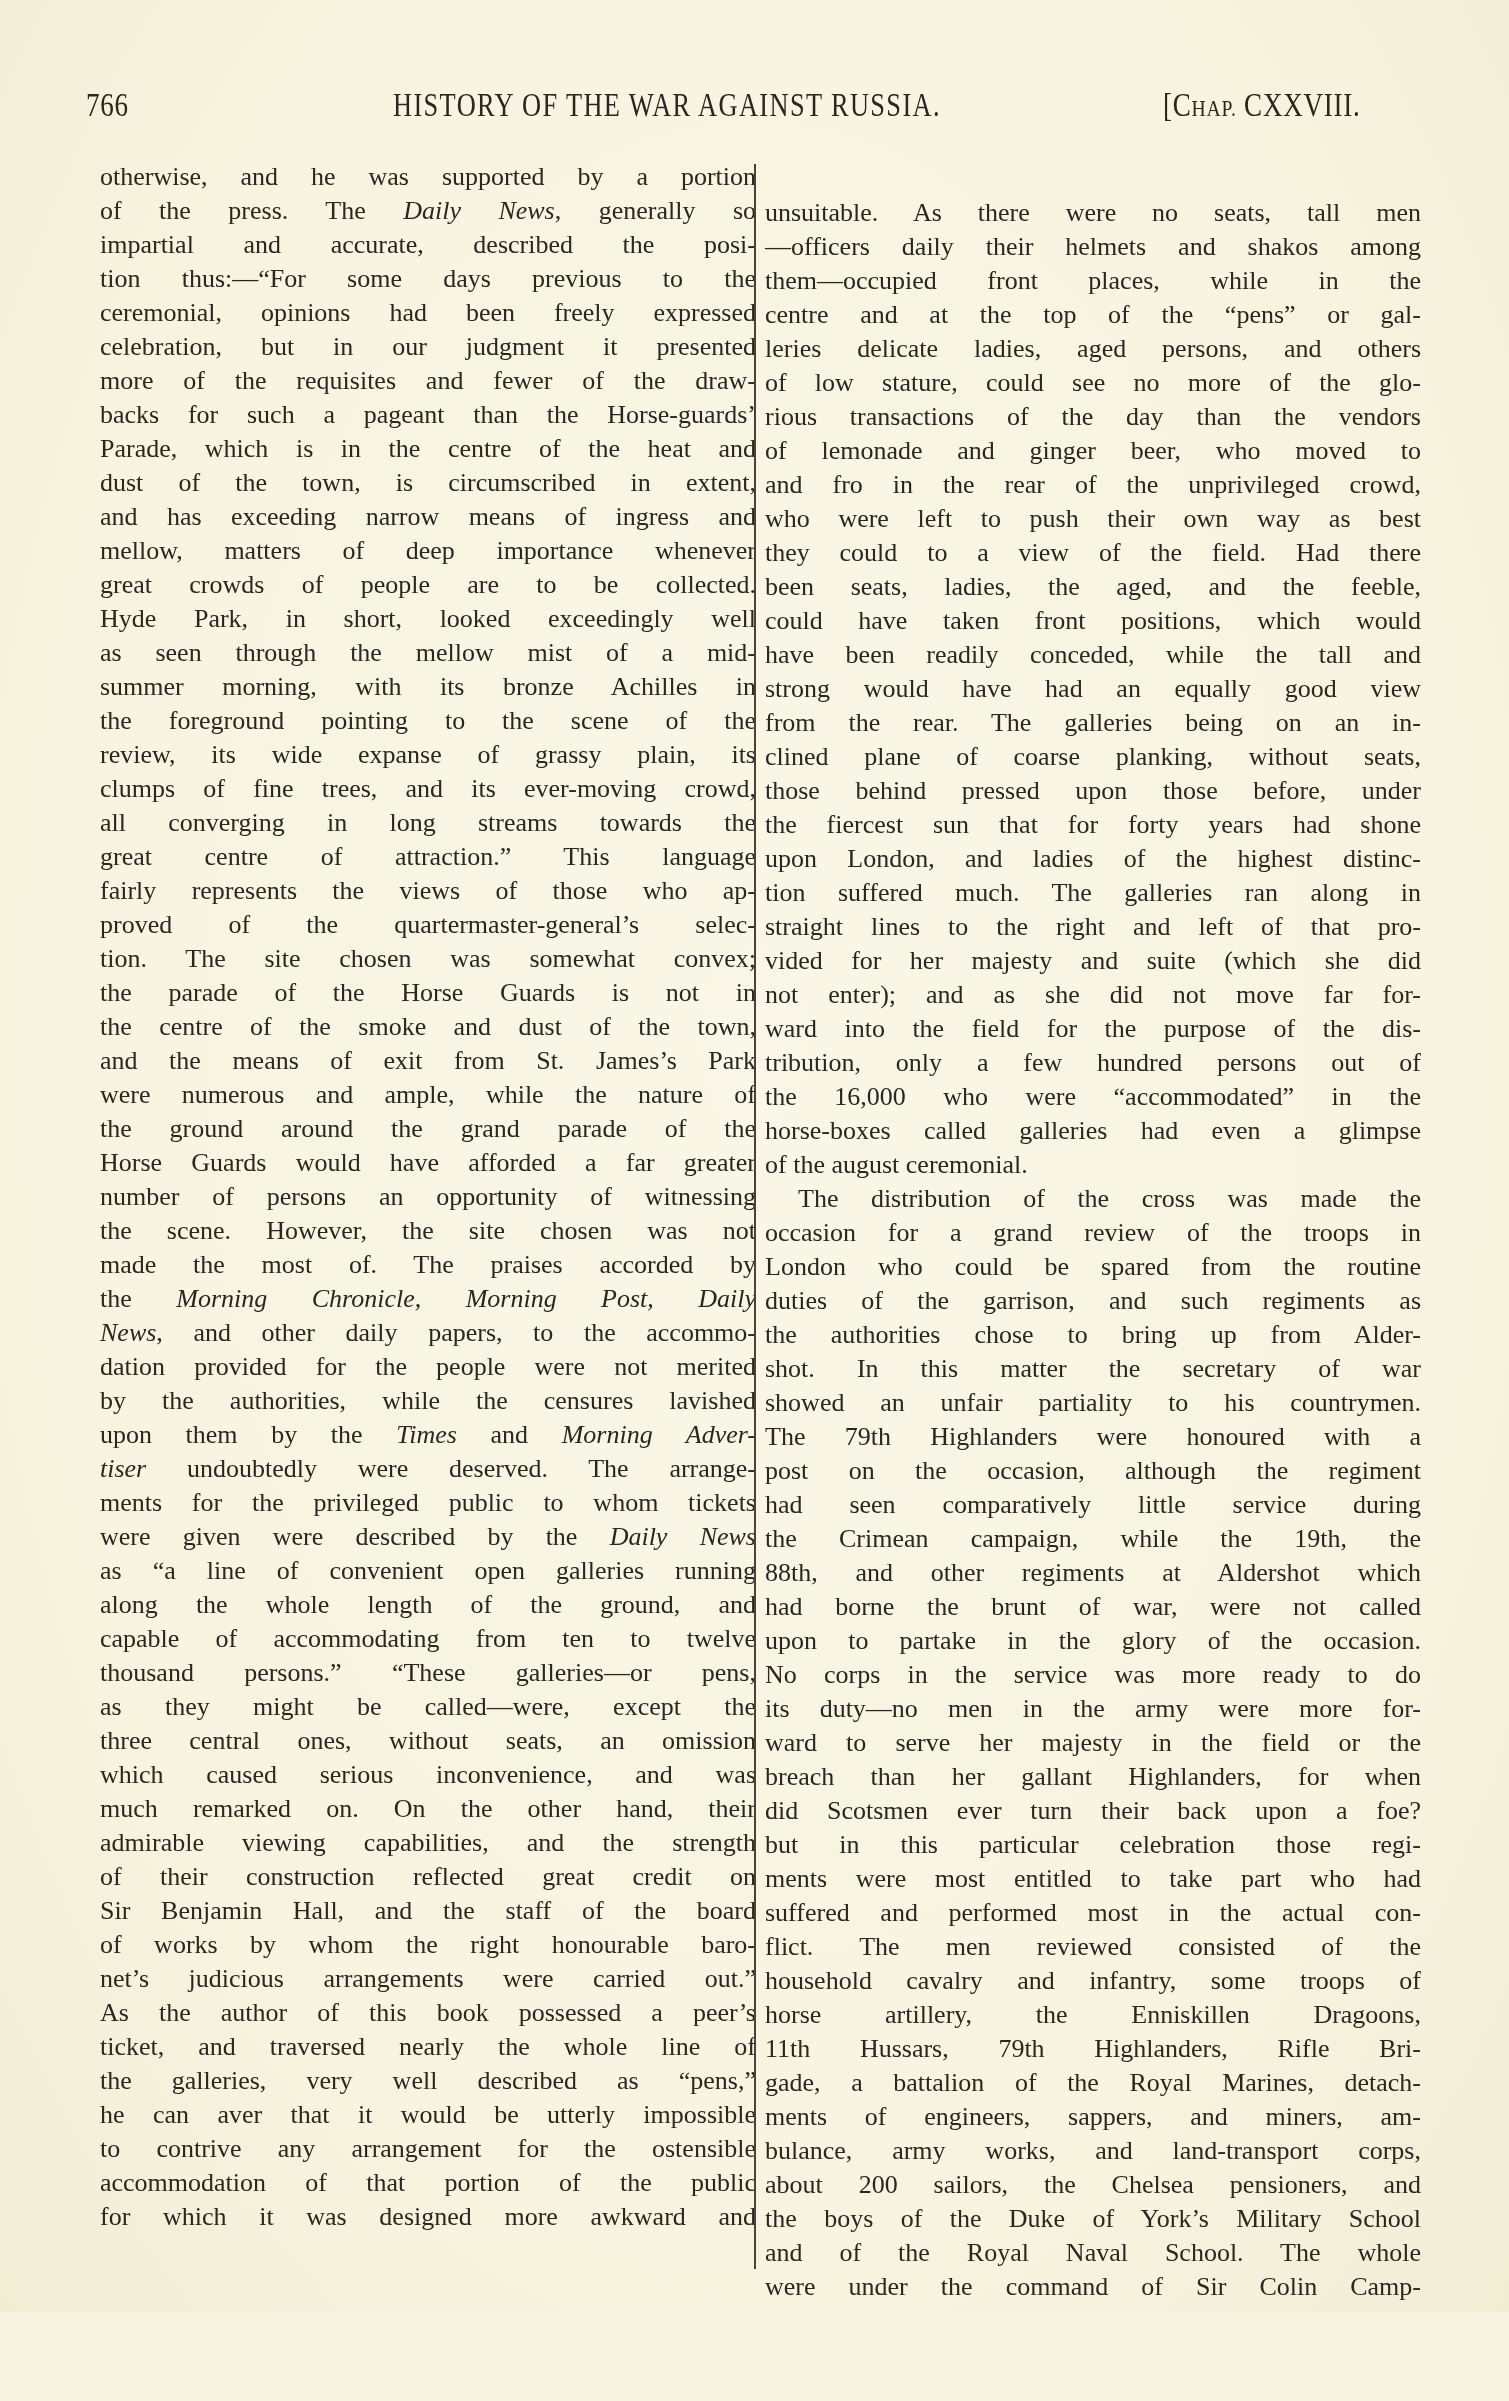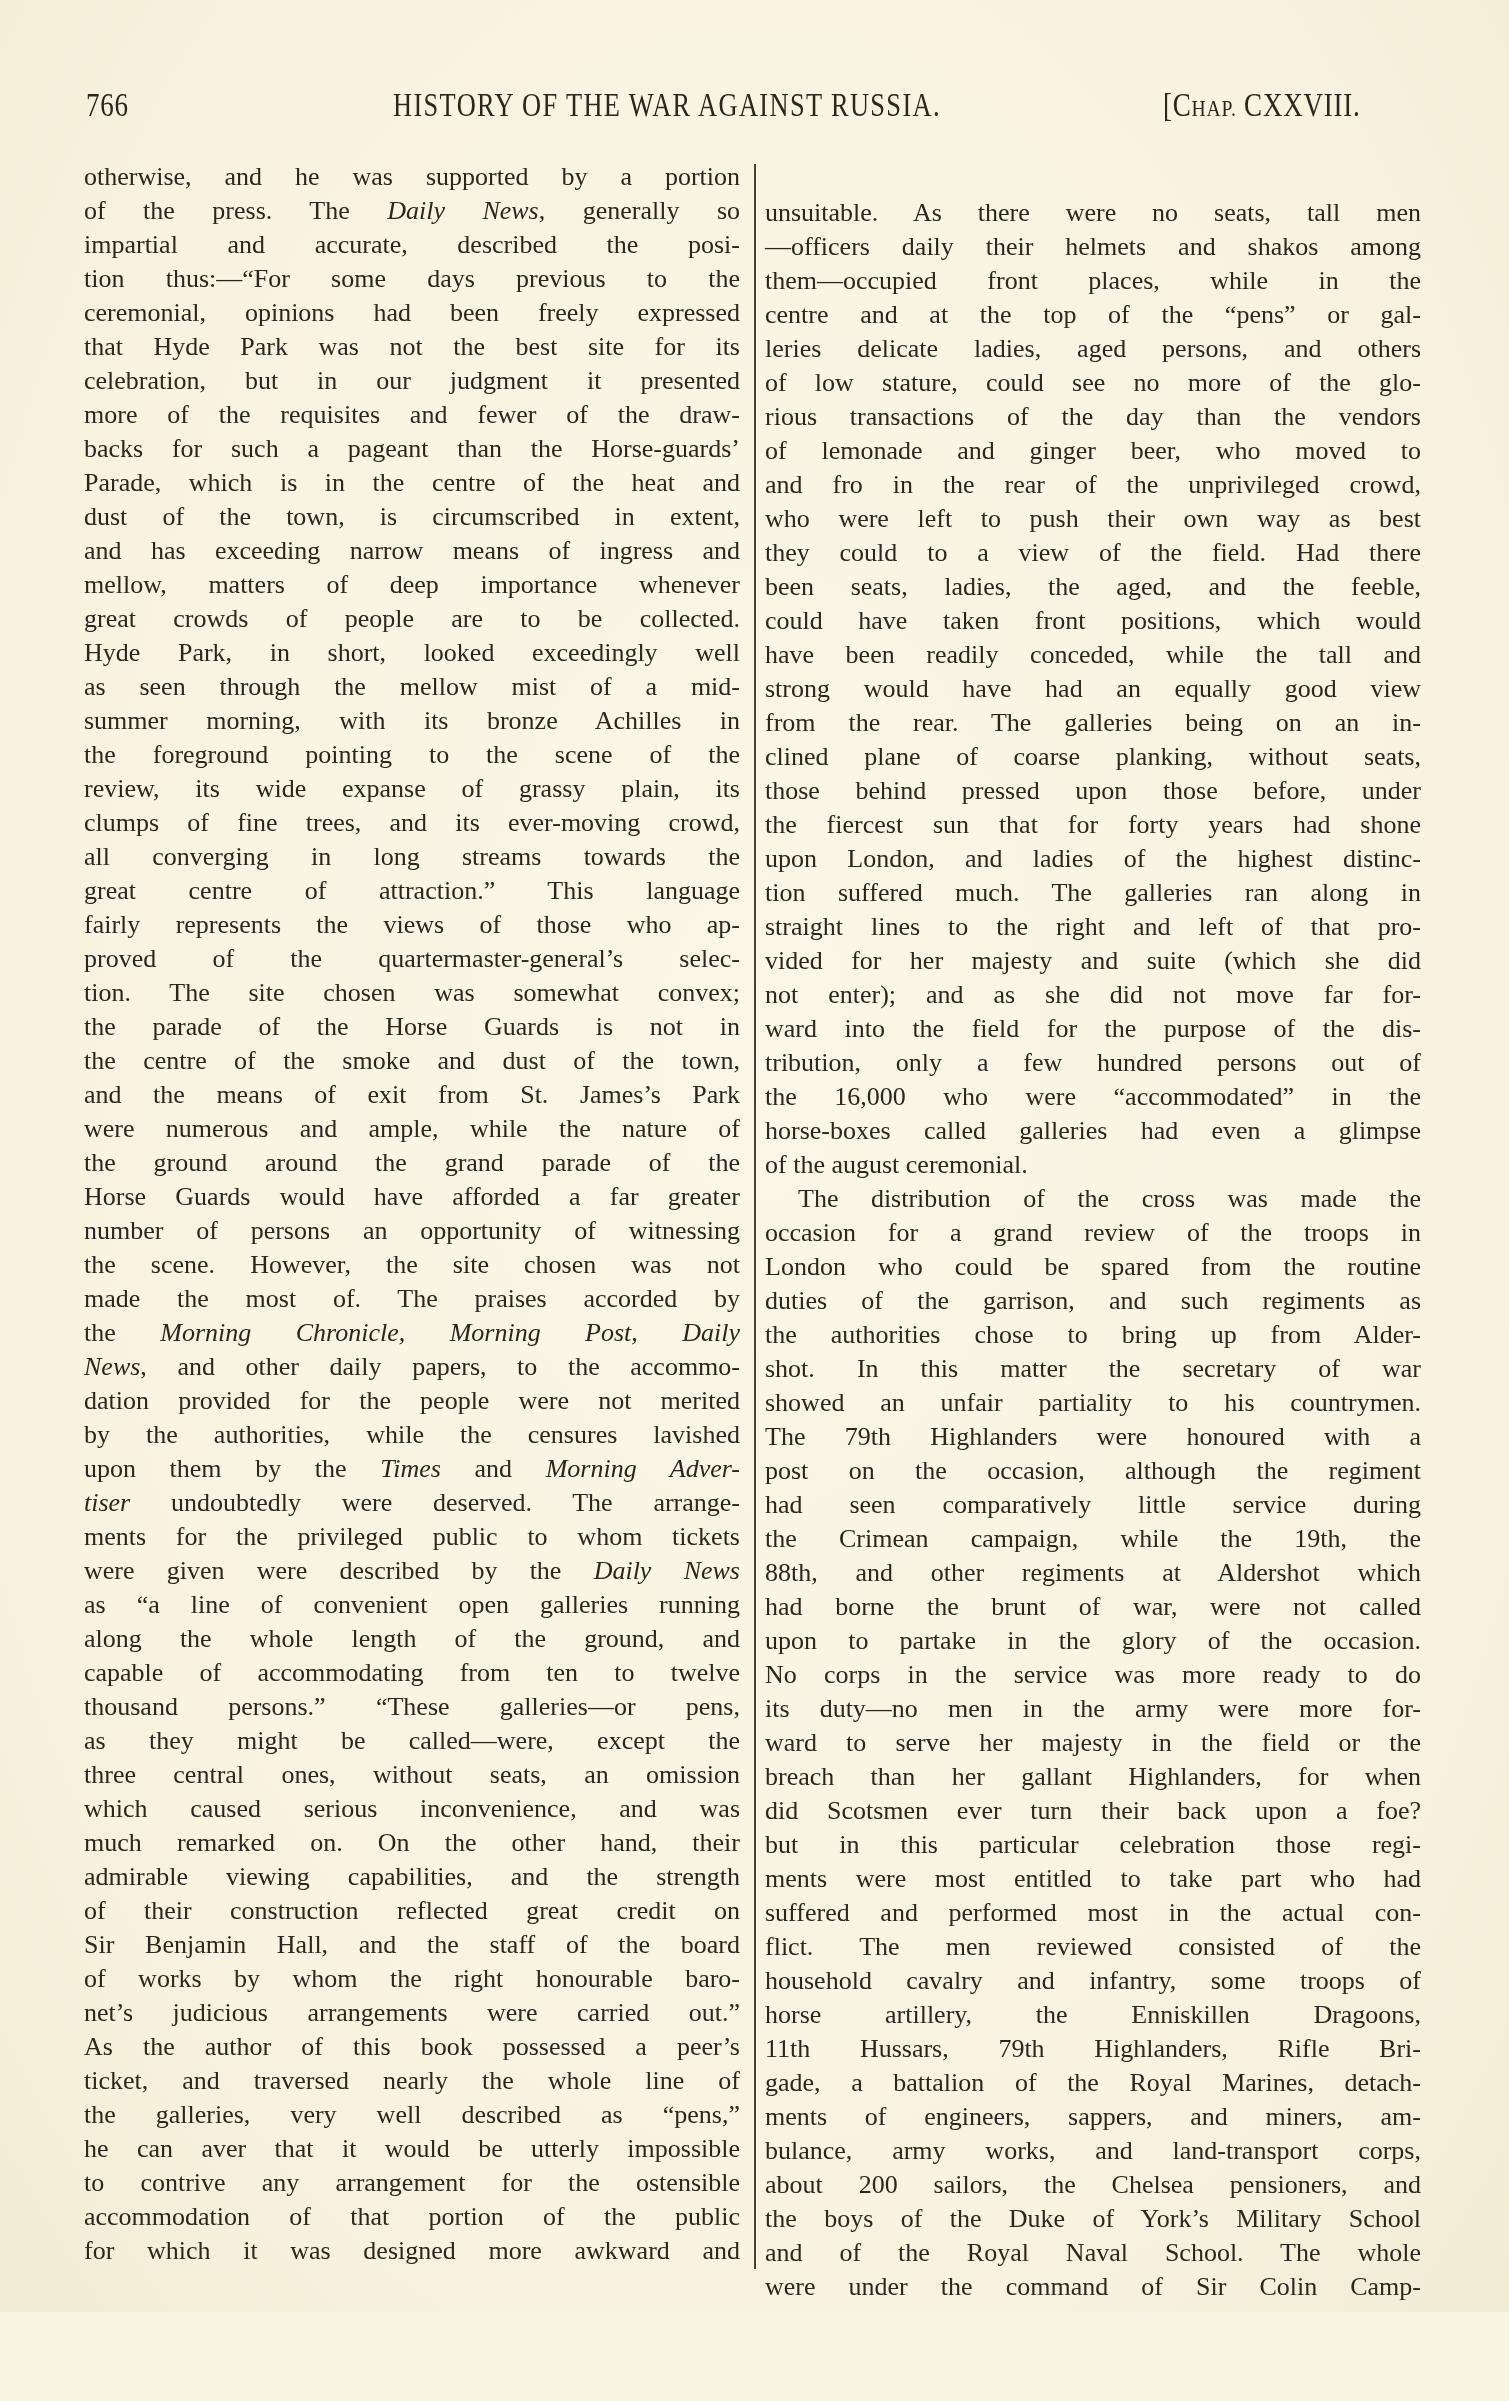--- a/index.html
+++ b/index.html
@@ -61,21 +61,21 @@
       transform-origin: left top;
     }
     .chapter-ref .sc { font-size: 24px; }
     .column {
       position: absolute;
       top: 160px;
       font-family: "Liberation Serif", serif;
       font-size: 26px;
       line-height: 34px;
     }
-    .col-left { left: 84px; width: 656px; }
+    .col-left { left: 100px; width: 656px; }
     .col-right { left: 765px; width: 656px; margin-top: 36px; }
     .line {
       display: block;
       white-space: nowrap;
       text-align: justify;
       text-align-last: justify;
       height: 34px;
       overflow: visible;
     }
     .line.last { text-align-last: left; }
@@ -100,21 +100,20 @@
     <span class="book-title">HISTORY OF THE WAR AGAINST RUSSIA.</span>
     <span class="chapter-ref"><span>[C</span><span class="sc">HAP.</span> <span>CXXVIII.</span></span>
   </div>
 
   <div class="column col-left" id="col-left">
       <span class="line">otherwise, and he was supported by a portion</span>
       <span class="line">of the press.  The <i>Daily News</i>, generally so</span>
       <span class="line">impartial and accurate, described the posi-</span>
       <span class="line">tion thus:—“For some days previous to the</span>
       <span class="line">ceremonial, opinions had been freely expressed</span>
-      <span class="line">that Hyde Park was not the best site for its</span>
       <span class="line">celebration, but in our judgment it presented</span>
       <span class="line">more of the requisites and fewer of the draw-</span>
       <span class="line">backs for such a pageant than the Horse-guards’</span>
       <span class="line">Parade, which is in the centre of the heat and</span>
       <span class="line">dust of the town, is circumscribed in extent,</span>
       <span class="line">and has exceeding narrow means of ingress and</span>
       <span class="line">mellow, matters of deep importance whenever</span>
       <span class="line">great crowds of people are to be collected.</span>
       <span class="line">Hyde Park, in short, looked exceedingly well</span>
       <span class="line">as seen through the mellow mist of a mid-</span>

